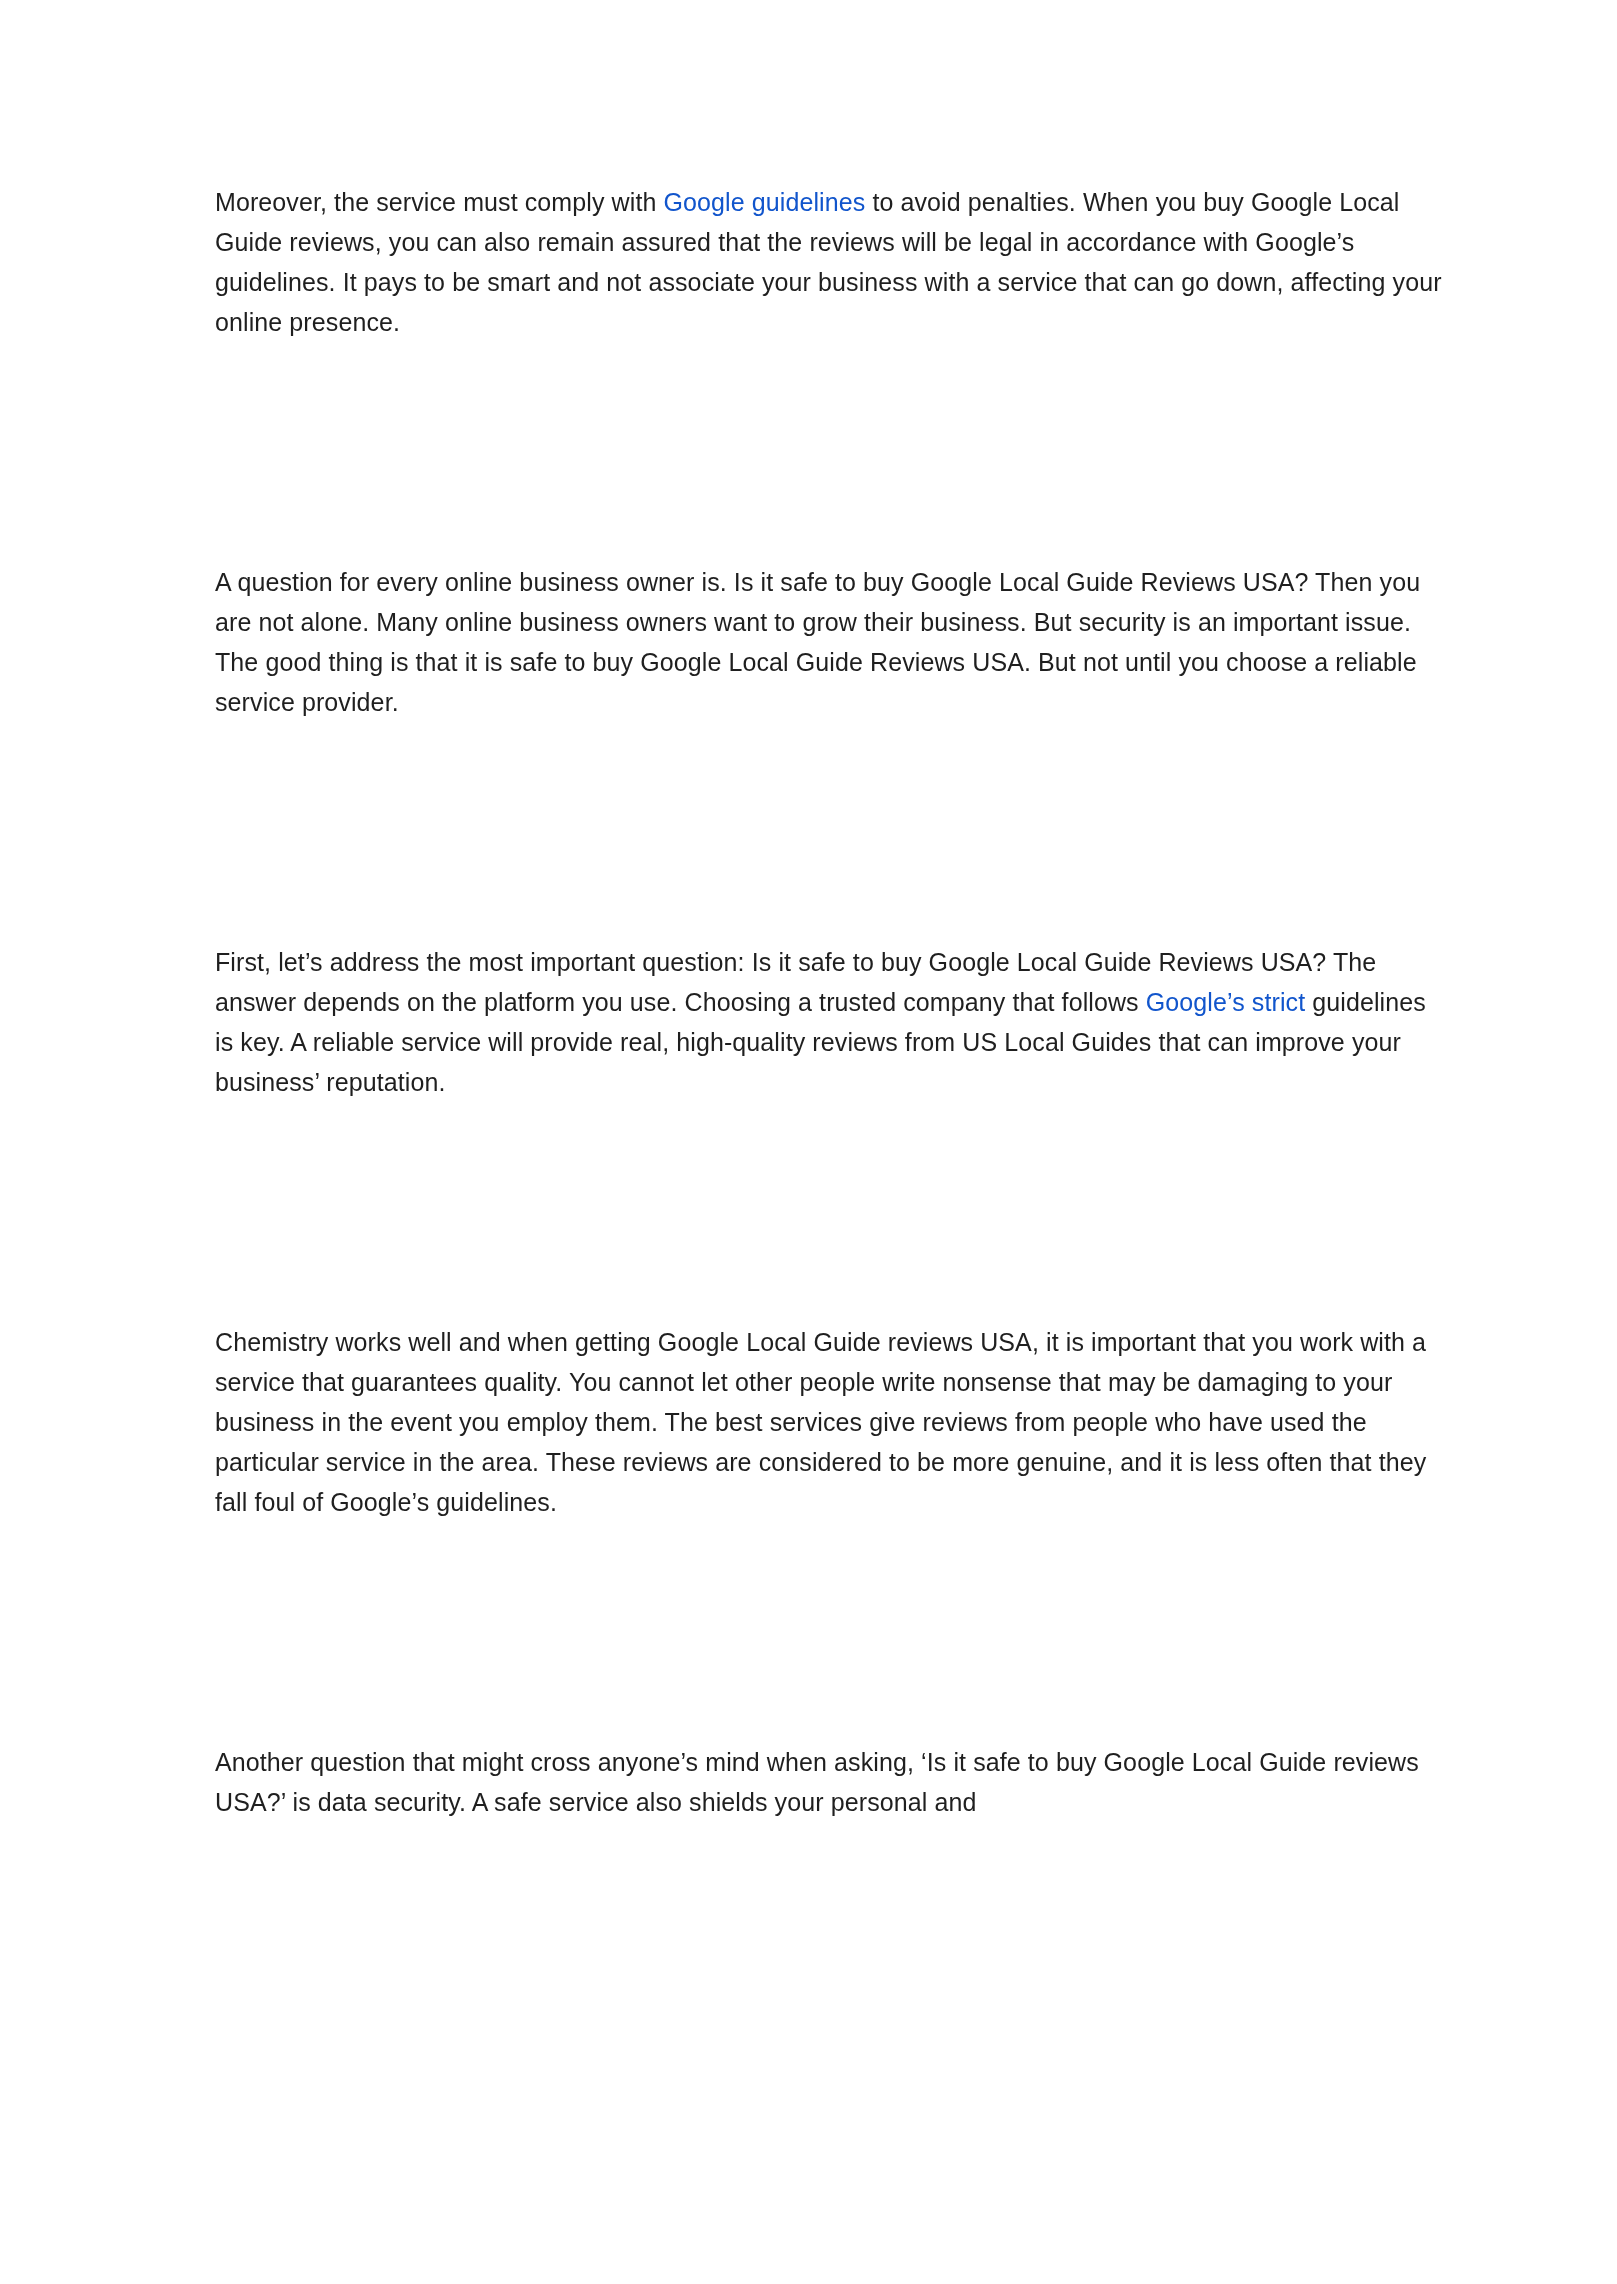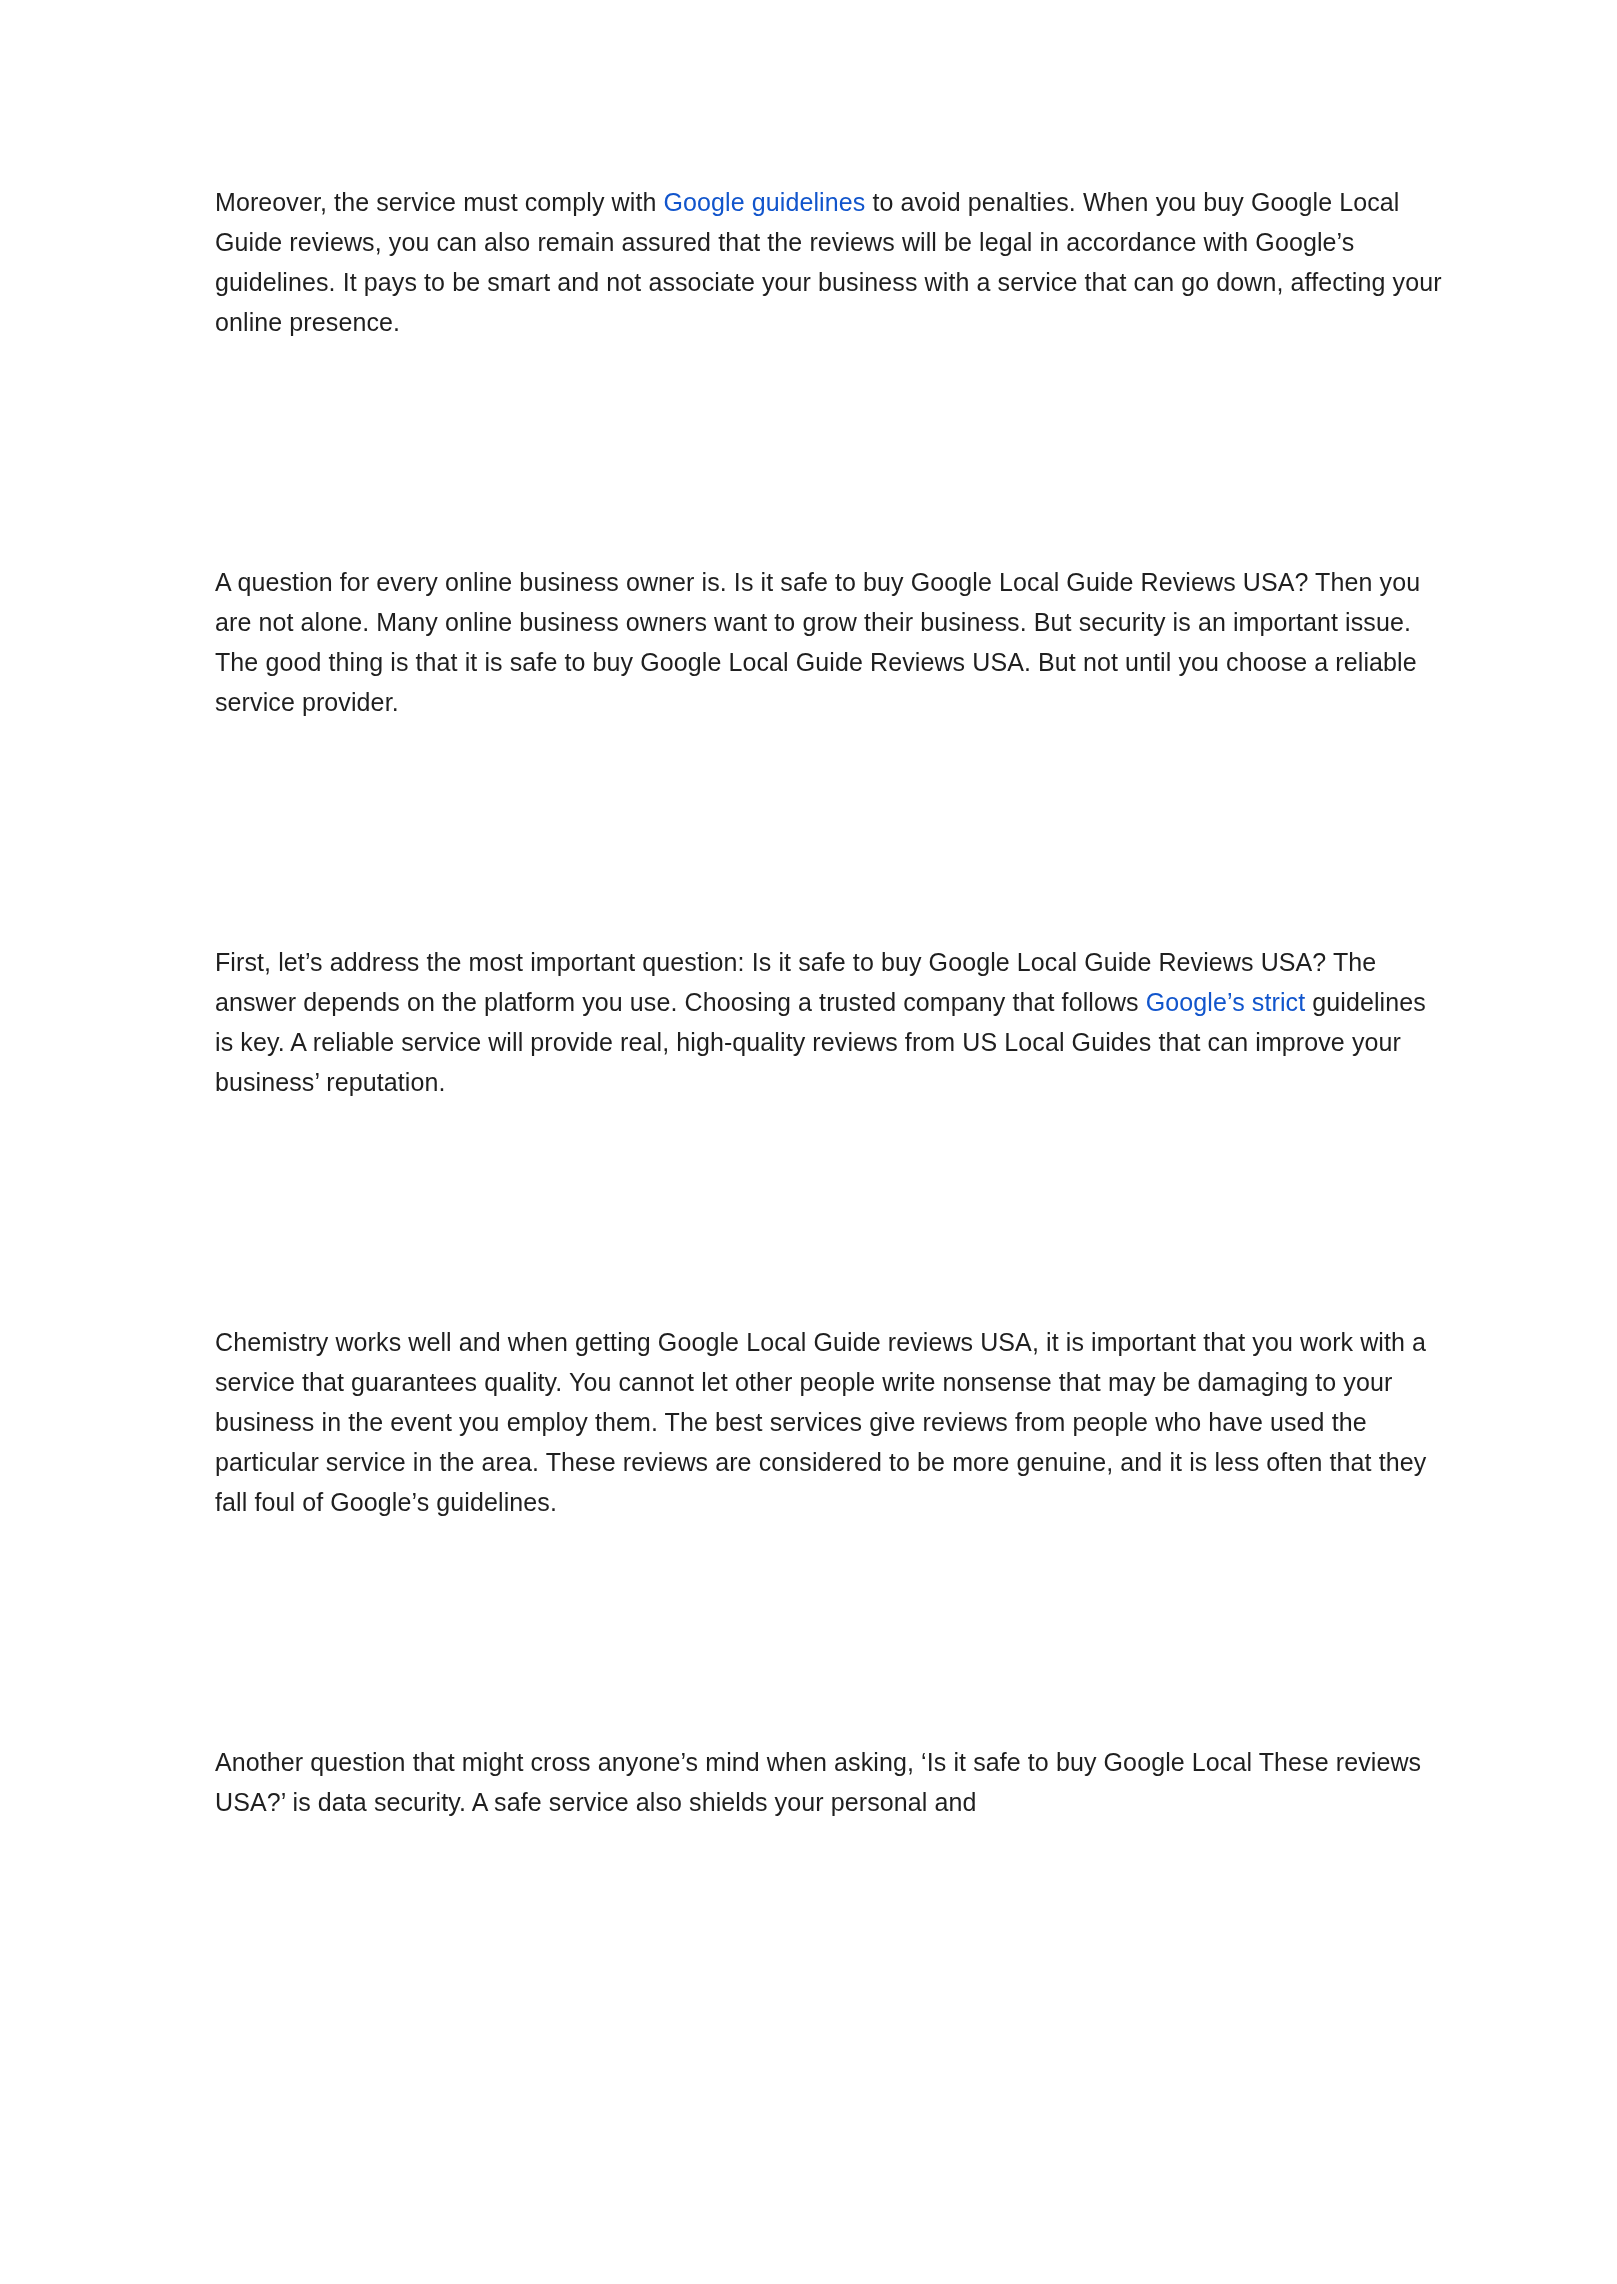--- a/index.html
+++ b/index.html
@@ -52,17 +52,17 @@
 
     <p class="para"><span>Moreover, the service must comply with </span><a class="link" href="#">Google guidelines</a><span> to avoid penalties. When you buy Google Local Guide reviews, you can also remain assured that the reviews will be legal in accordance with Google’s guidelines. It pays to be smart and not associate your business with a service that can go down, affecting your online presence.</span></p>
 
 
     <p class="para">A question for every online business owner is. Is it safe to buy Google Local Guide Reviews USA? Then you are not alone. Many online business owners want to grow their business. But security is an important issue. The good thing is that it is safe to buy Google Local Guide Reviews USA. But not until you choose a reliable service provider.</p>
 
     <p class="para"><span>First, let’s address the most important question: Is it safe to buy Google Local Guide Reviews USA? The answer depends on the platform you use. Choosing a trusted company that follows </span><a class="link" href="#">Google’s strict</a><span> guidelines is key. A reliable service will provide real, high-quality reviews from US Local Guides that can improve your business’ reputation.</span></p>
 
     <p class="para">Chemistry works well and when getting Google Local Guide reviews USA, it is important that you work with a service that guarantees quality. You cannot let other people write nonsense that may be damaging to your business in the event you employ them. The best services give reviews from people who have used the particular service in the area. These reviews are considered to be more genuine, and it is less often that they fall foul of Google’s guidelines.</p>
 
-    <p class="para">Another question that might cross anyone’s mind when asking, ‘Is it safe to buy Google Local These reviews USA?’ is data security. A safe service also shields your personal and</p>
+    <p class="para">Another question that might cross anyone’s mind when asking, ‘Is it safe to buy Google Local Guide reviews USA?’ is data security. A safe service also shields your personal and</p>
 
   </div>
 </div>
 
 
 </body></html>

